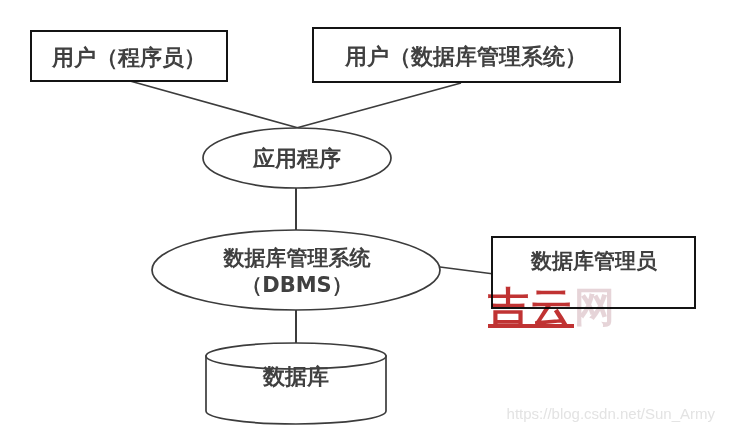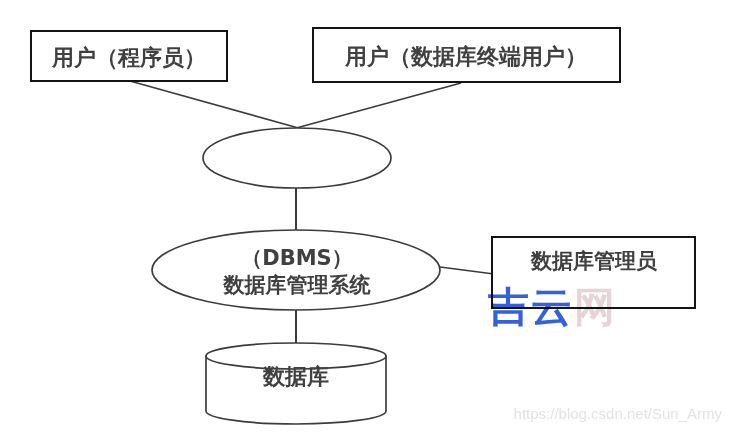--- a/index.html
+++ b/index.html
@@ -40,25 +40,25 @@
     left: 488px;
     top: 280px;
     z-index: 2;
     font-size: 41px;
     font-weight: bold;
     letter-spacing: 2px;
     white-space: nowrap;
     opacity: 0.9;
     mix-blend-mode: multiply;
   }
-  .wm-logo .part-green { color: #1d4ed8; }
+  .wm-logo .part-green { color: #b91c1c; text-decoration: underline; }
   .wm-logo .part-pink  { color: #e4d0d4; }
   .wm-url {
     position: absolute;
-    right: 12px;
+    right: 19px;
     top: 405px;
     z-index: 2;
     font-size: 15px;
     color: #e3e3e3;
     white-space: nowrap;
     font-family: "Liberation Sans", sans-serif;
   }
 </style>
 </head>
 <body>
@@ -86,26 +86,27 @@
     <ellipse cx="296" cy="270" rx="144" ry="40" fill="#ffffff" stroke="#3c3c3c" stroke-width="1.7"></ellipse>
 
     <rect x="492" y="237" width="203" height="71" fill="#ffffff" stroke="#141414" stroke-width="2"></rect>
 
     <path d="M 206 356 L 206 411 A 90 13 0 0 0 386 411 L 386 356 Z" fill="#ffffff" stroke="#3c3c3c" stroke-width="1.7"></path>
     <ellipse cx="296" cy="356" rx="90" ry="13" fill="#ffffff" stroke="#3c3c3c" stroke-width="1.7"></ellipse>
   </svg>
 
   <div class="label" style="left:129px; top:57px;">用户（程序员）</div>
 
-  <div class="label" style="left:466px; top:56px;">用户（数据库终端用户）</div>
+  <div class="label" style="left:466px; top:56px;">用户（数据库管理系统）</div>
 
+  <div class="label" style="left:297px; top:158px;">应用程序</div>
 
   <div class="label small" style="left:297px; top:272px;">
+    <div>数据库管理系统</div>
     <div>（DBMS）</div>
-    <div>数据库管理系统</div>
   </div>
 
   <div class="label small" style="left:594px; top:261px;">
     <div>数据库管理员</div>
   </div>
 
   <div class="label" style="left:296px; top:376px;">数据库</div>
 
 </div>
 

